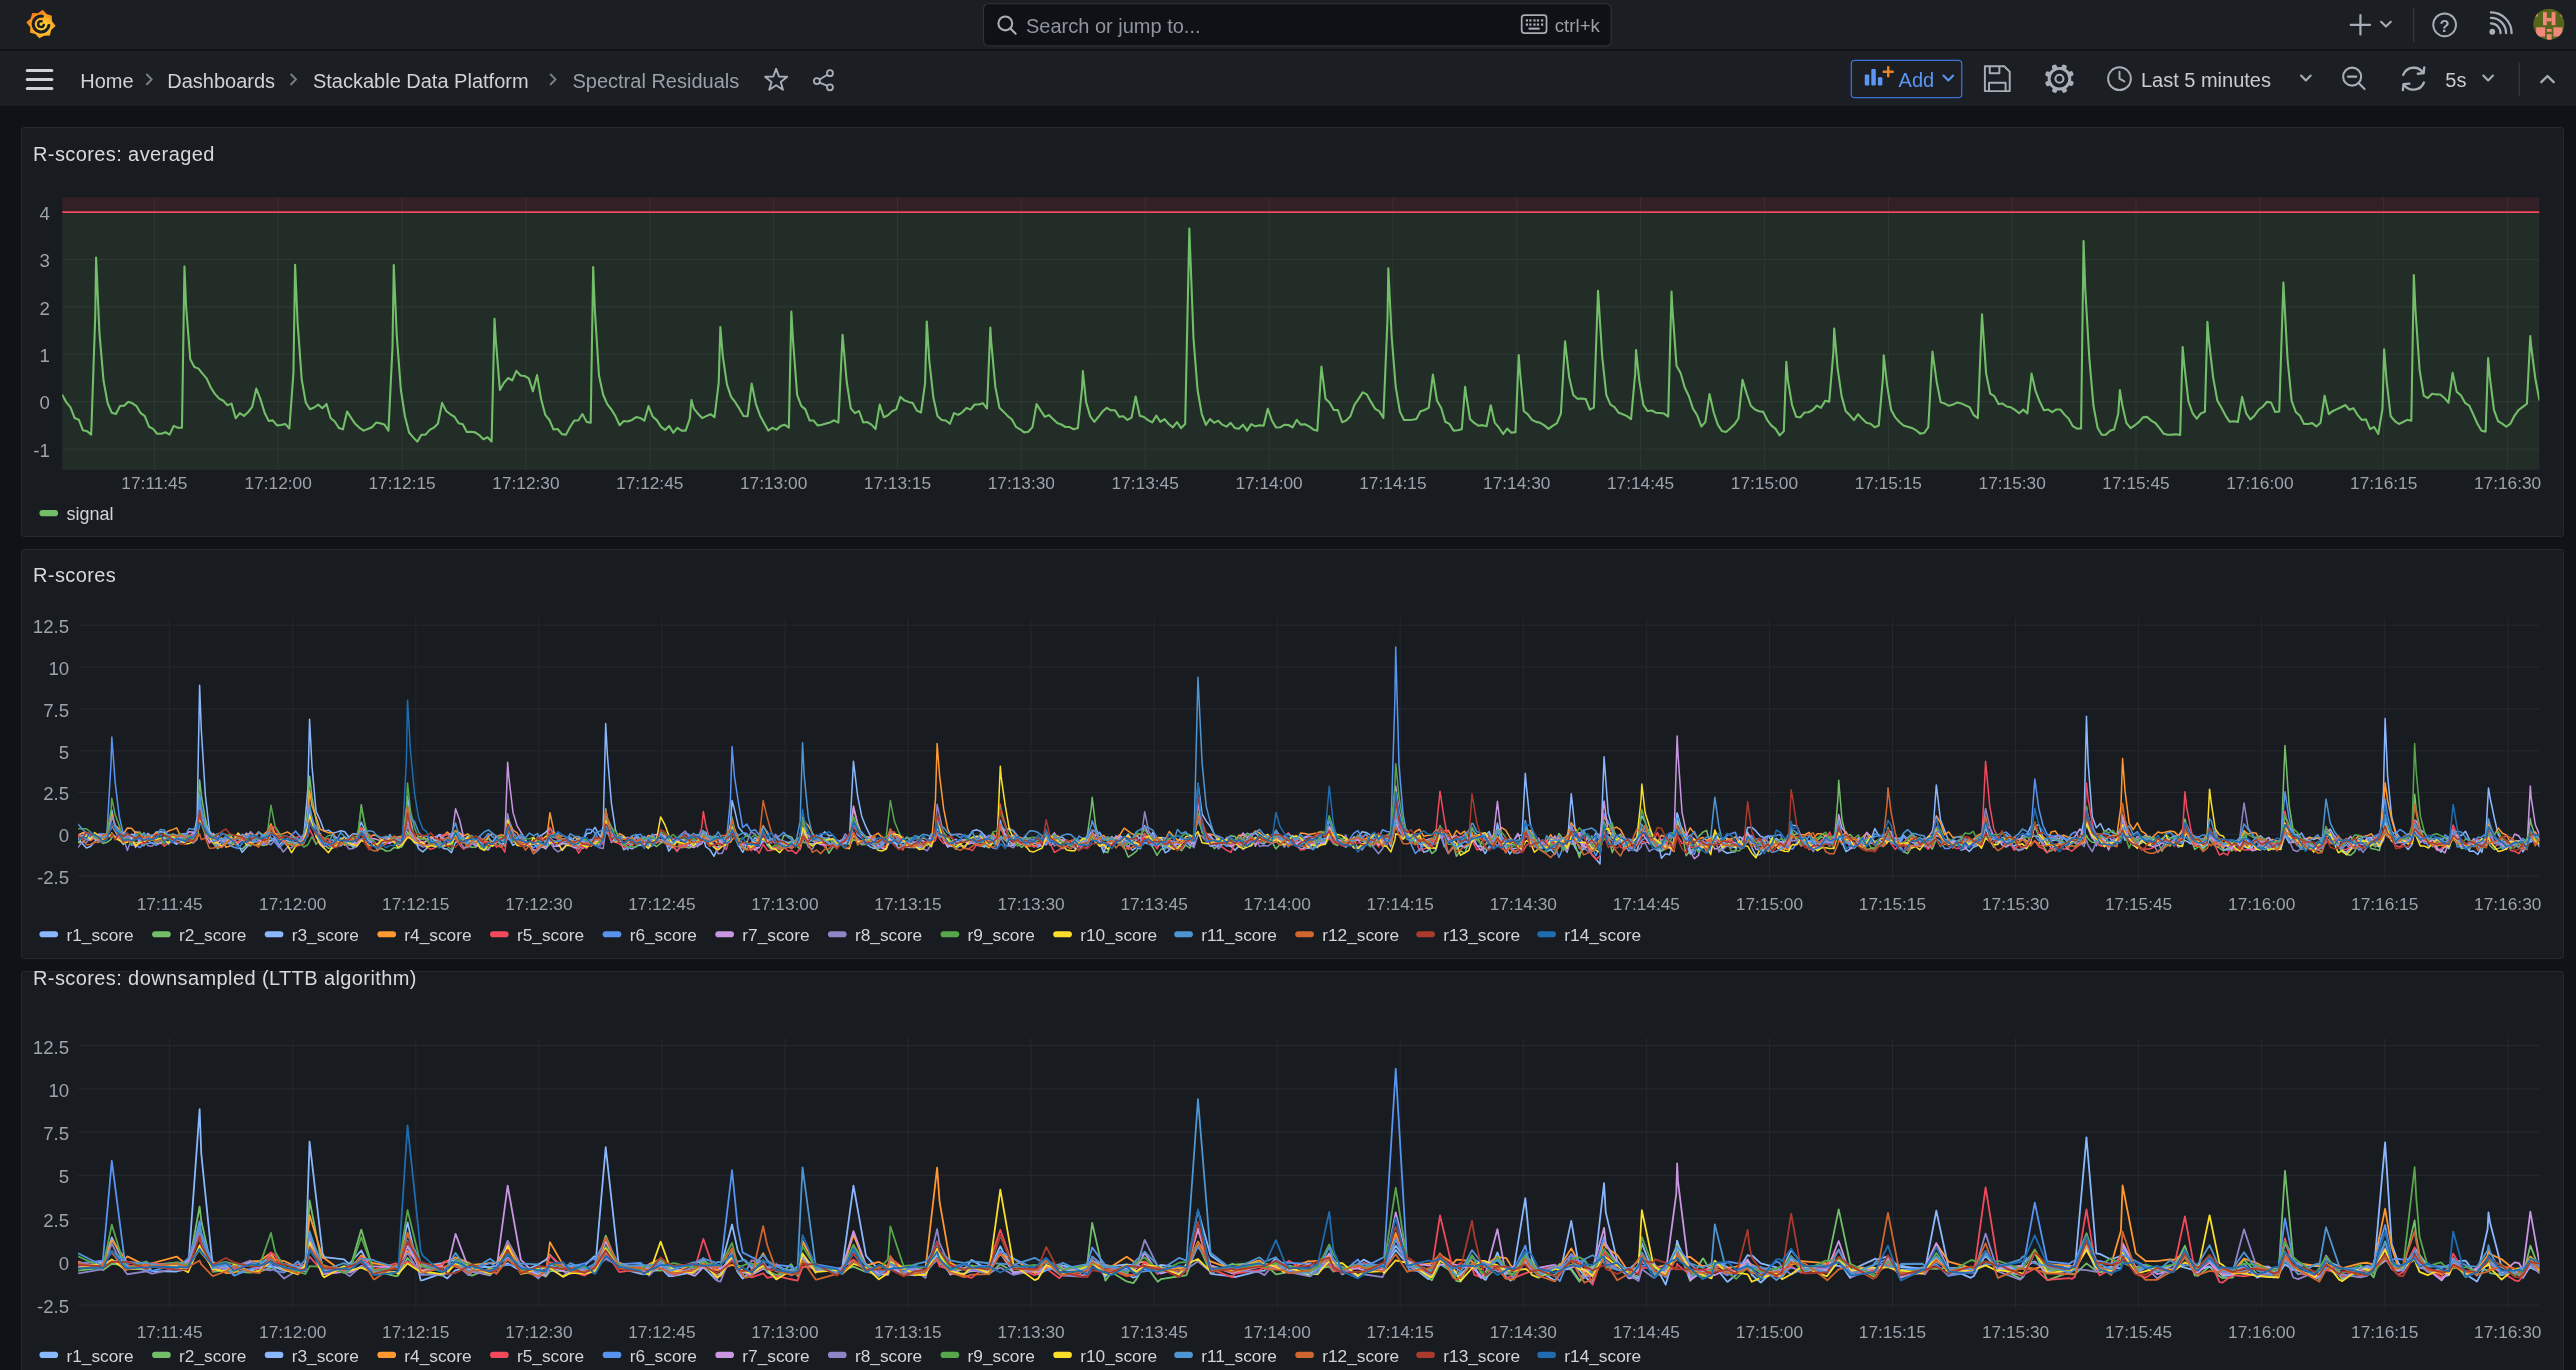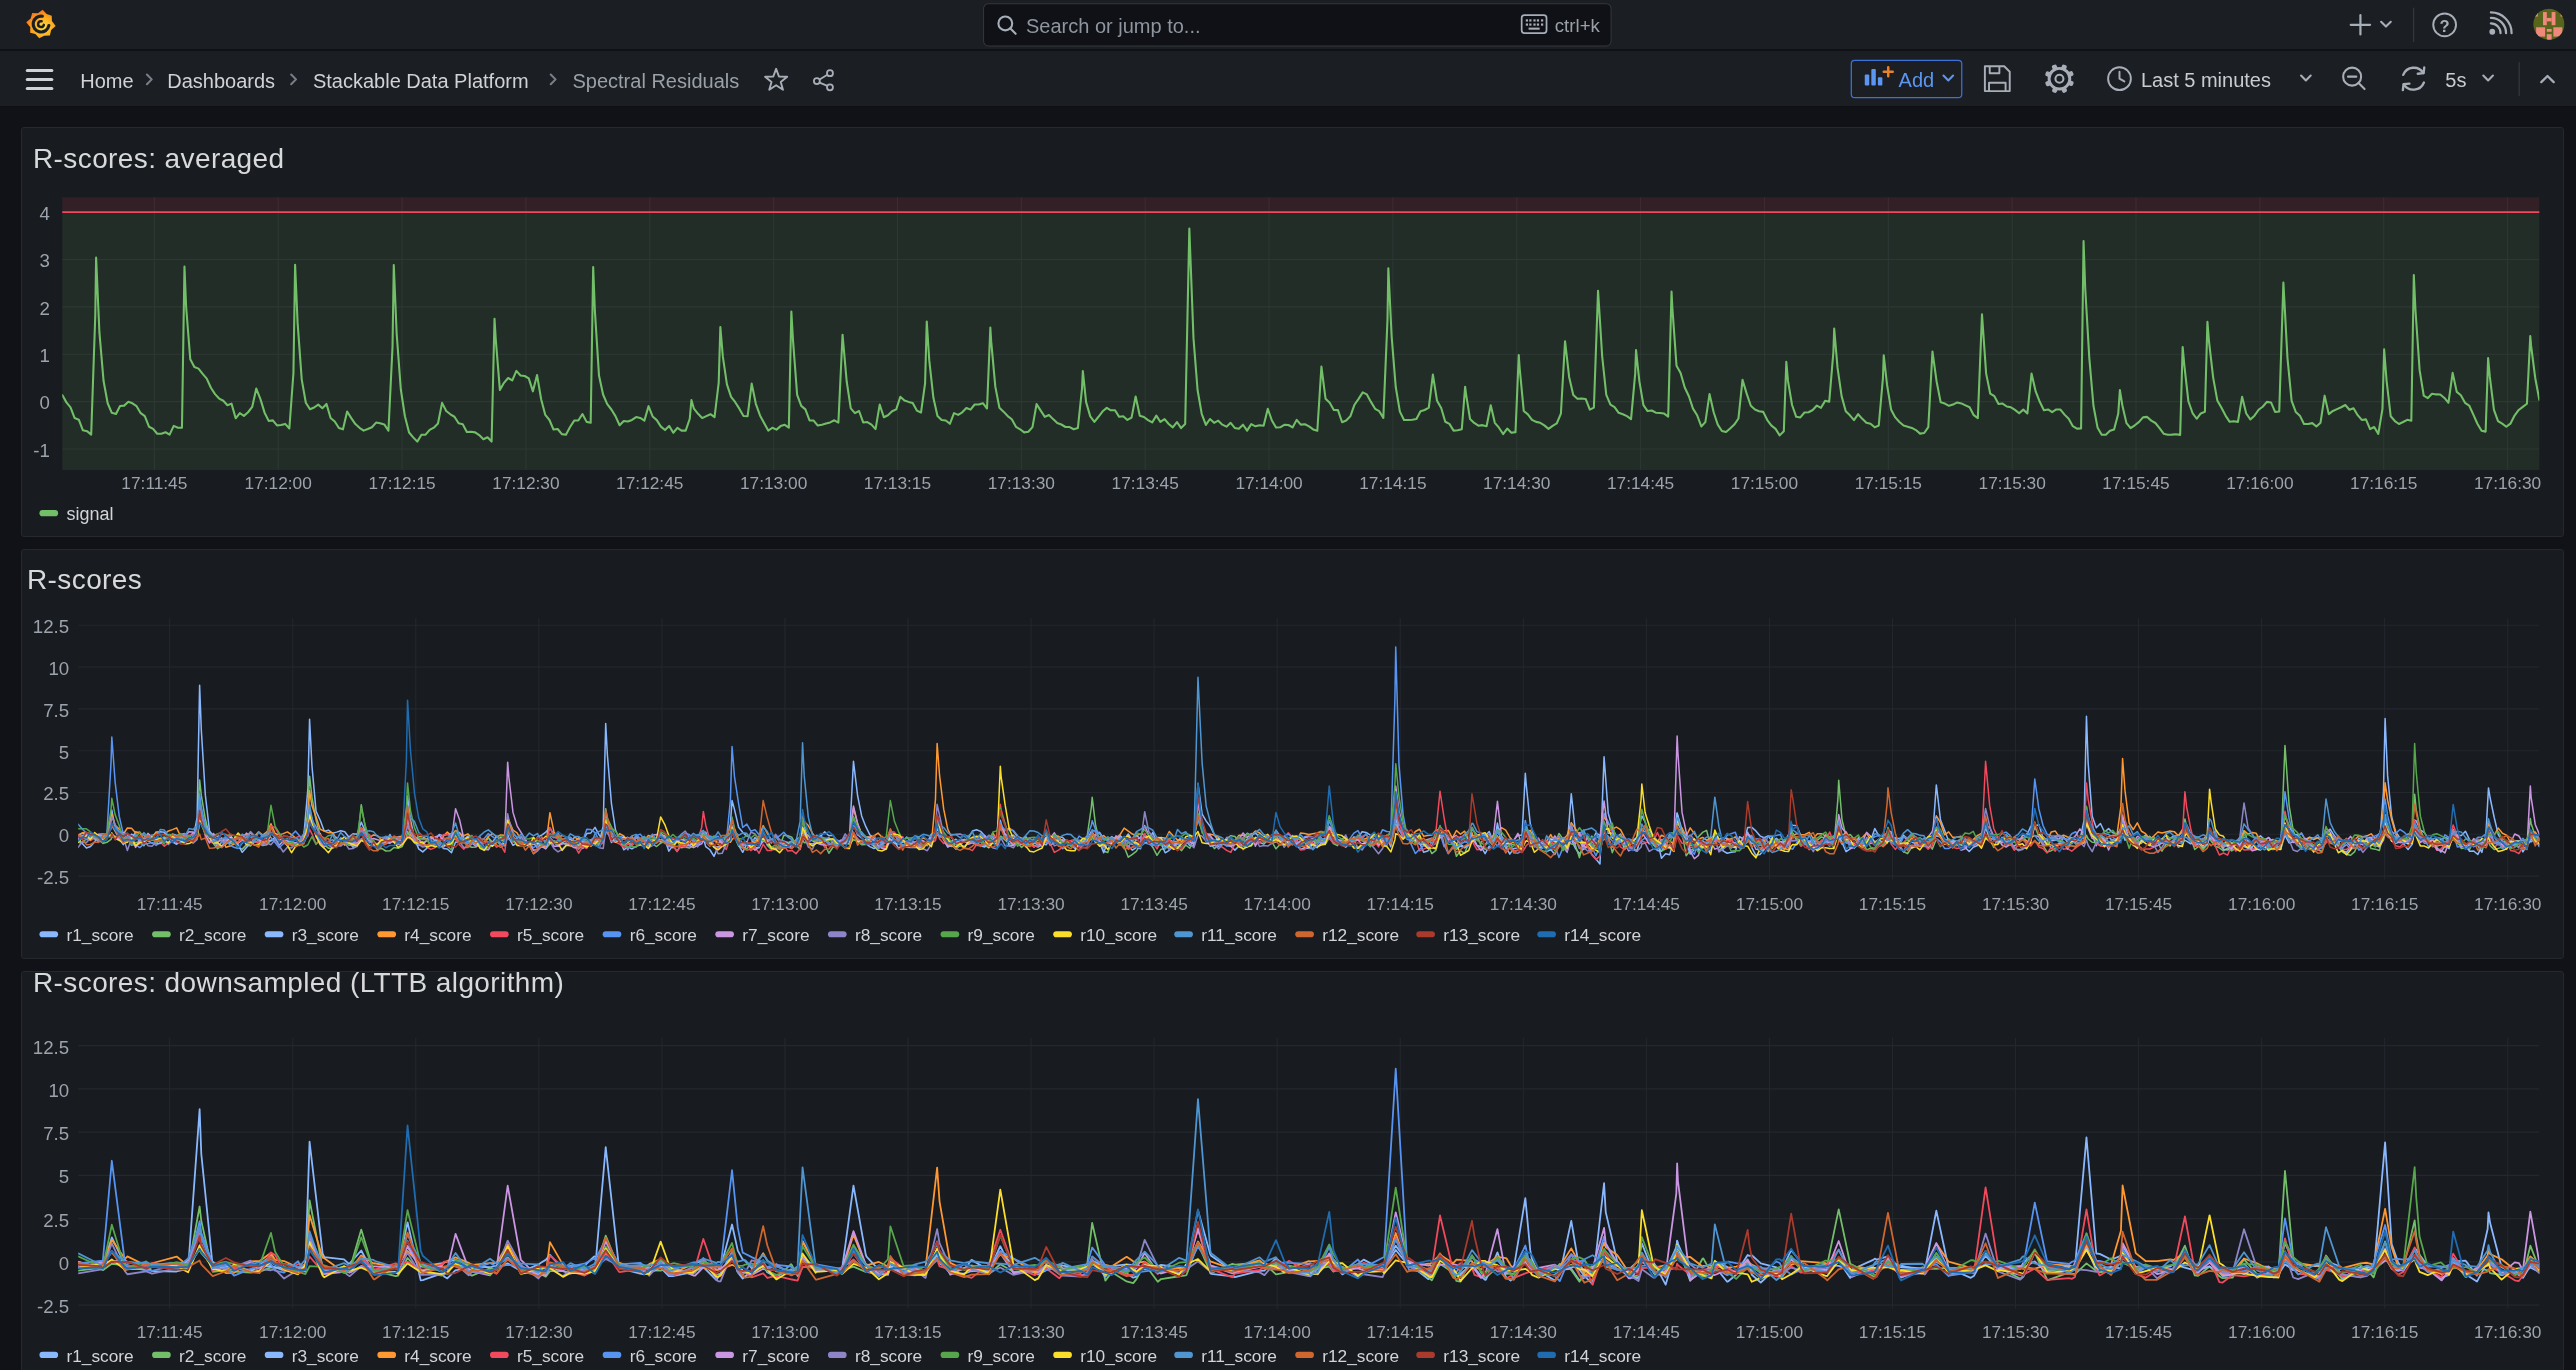--- a/index.html
+++ b/index.html
@@ -1,26 +1,26 @@
 <!DOCTYPE html>
 <html style="font-size:11px"><head><meta charset="utf-8"><style>
 *{margin:0;padding:0;box-sizing:border-box}
 html,body{width:2576px;height:1371px;background:#111217;overflow:hidden;font-family:"Liberation Sans",sans-serif;}
 .topbar{position:absolute;left:0;top:0;width:2576px;height:50px;background:#1b1e23;border-bottom:0.7px solid #101114;}
 .crumbbar{position:absolute;left:0;top:51px;width:2576px;height:56px;background:#1b1e23;border-bottom:0.7px solid #0e0f12;}
 .panel{position:absolute;background:#181b1f;border:0.7px solid #25282e;border-radius:2.8px;}
-.ptitle{position:absolute;color:#d8d9da;font-size:28px;font-weight:500;letter-spacing:0.4px;}
+.ptitle{position:absolute;color:#d8d9da;font-size:20px;font-weight:500;letter-spacing:0.4px;}
 </style></head><body>
 <div class="topbar"></div>
 <div class="crumbbar"></div>
 <div class="panel" style="left:21px;top:127px;width:2543px;height:410px"></div>
 <div class="panel" style="left:21px;top:549px;width:2543px;height:410px"></div>
 <div class="panel" style="left:21px;top:971px;width:2543px;height:443px"></div>
 <div class="ptitle" style="left:33px;top:143px">R-scores: averaged</div>
-<div class="ptitle" style="left:27px;top:564px">R-scores</div>
+<div class="ptitle" style="left:33px;top:564px">R-scores</div>
 <div class="ptitle" style="left:33px;top:967px">R-scores: downsampled (LTTB algorithm)</div>
 <svg width="2576" height="1371" viewBox="0 0 3723 1981" style="position:absolute;left:0;top:0" font-family="Liberation Sans, sans-serif">
 <defs>
 <clipPath id="c1">
         <rect x="90.0" y="285.0" width="3580.0" height="394.0"></rect>
       </clipPath>
 <clipPath id="c2">
         <rect x="113.0" y="893.0" width="3557.0" height="378.0"></rect>
       </clipPath>
 <clipPath id="c3">

